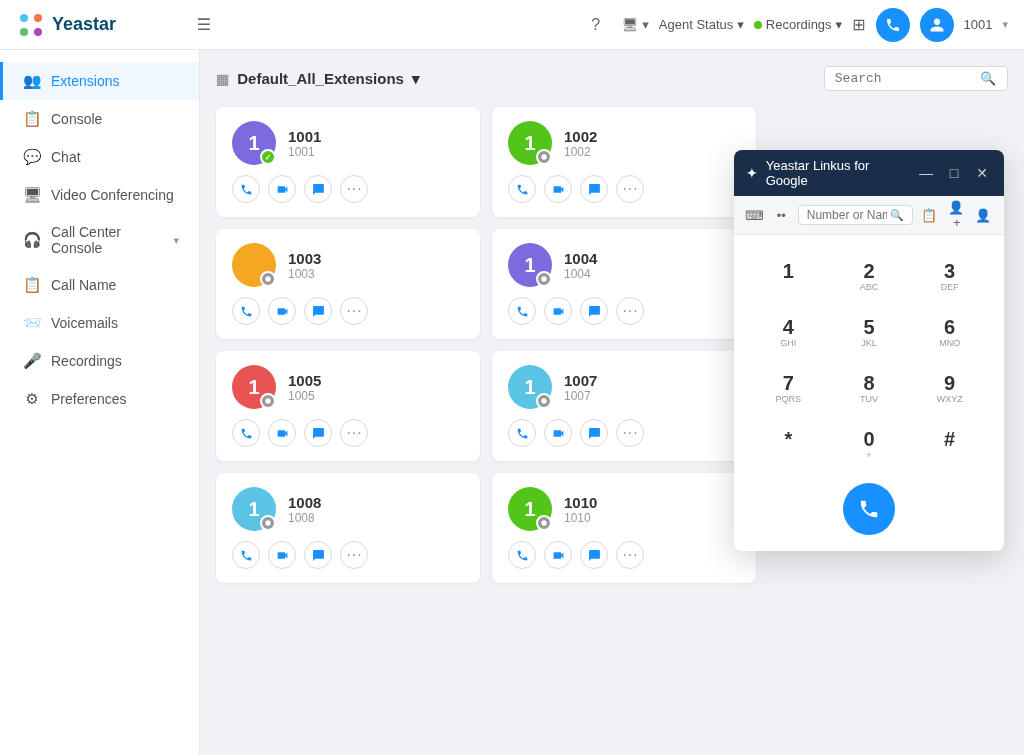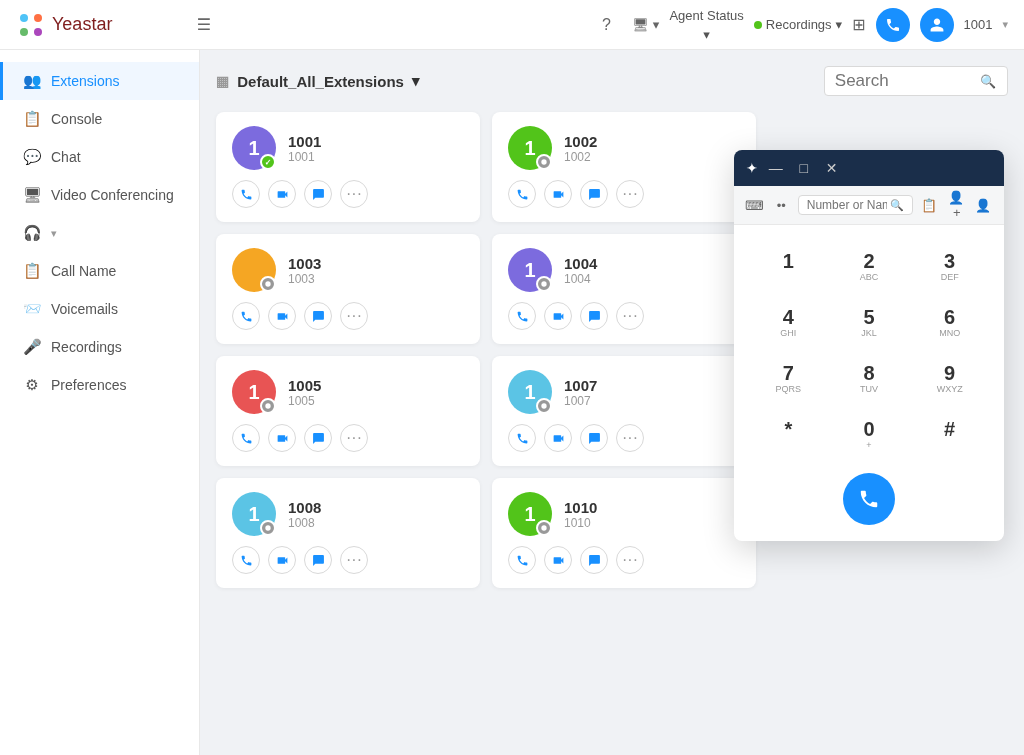--- a/index.html
+++ b/index.html
@@ -12,26 +12,26 @@
       border-bottom: 1px solid #e8e8e8;
       display: flex;
       align-items: center;
       padding: 0 16px;
       gap: 12px;
       flex-shrink: 0;
       z-index: 10;
     }
     .topbar-logo { display: flex; align-items: center; gap: 6px; width: 160px; }
     .topbar-logo svg { width: 30px; height: 30px; }
-    .topbar-logo-text { font-size: 18px; font-weight: 400; color: #7f1d1d; }
+    .topbar-logo-text { font-size: 18px; font-weight: 700; color: #0c4a6e; }
     .topbar-spacer { flex: 1; }
     .topbar-icons { display: flex; align-items: center; gap: 10px; }
     .topbar-icon-btn { width: 32px; height: 32px; border: none; background: none; cursor: pointer; color: #666; font-size: 16px; display: flex; align-items: center; justify-content: center; border-radius: 4px; }
     .monitor-btn { display: flex; align-items: center; gap: 4px; color: #666; font-size: 13px; cursor: pointer; }
-    .agent-status-btn { display: flex; align-items: center; gap: 4px; color: #555; font-size: 13px; cursor: pointer; border: none; background: none; flex-direction: column; }
+    .agent-status-btn { display: flex; align-items: center; gap: 4px; color: #555; font-size: 13px; cursor: pointer; border: none; background: none; }
     .available-btn { display: flex; align-items: center; gap: 4px; color: #555; font-size: 13px; cursor: pointer; border: none; background: none; }
     .status-dot { width: 8px; height: 8px; border-radius: 50%; background: #52c41a; }
     .search-input-top {
       border: 1px solid #d9d9d9;
       border-radius: 4px;
       padding: 4px 10px;
       font-size: 13px;
       width: 160px;
       color: #999;
       outline: none;
@@ -93,21 +93,21 @@
     }
     .search-box {
       display: flex;
       align-items: center;
       border: 1px solid #d9d9d9;
       border-radius: 4px;
       padding: 4px 10px;
       background: #fff;
       gap: 6px;
     }
-    .search-box input { border: none; outline: none; font-size: 17px; color: #0f766e; width: 140px; }
+    .search-box input { border: none; outline: none; font-size: 13px; color: #0f766e; width: 140px; font-family: Liberation Mono, monospace; }
 
     
     .extensions-grid {
       display: grid;
       grid-template-columns: repeat(2, 1fr);
       gap: 12px;
       max-width: 540px;
     }
     .ext-card {
       background: #fff;
@@ -324,20 +324,21 @@
     <span class="sidebar-item-label">Chat</span>
 
   </div>
       <div class="sidebar-item">
     <span class="sidebar-item-icon">🖥</span>
     <span class="sidebar-item-label">Video Conferencing</span>
 
   </div>
       <div class="sidebar-item">
     <span class="sidebar-item-icon">🎧</span>
+    <span class="sidebar-item-label">Call Center Console</span>
     <span class="sidebar-item-chevron">▾</span>
   </div>
       <div class="sidebar-item">
     <span class="sidebar-item-icon">📋</span>
     <span class="sidebar-item-label">Call Name</span>
 
   </div>
       <div class="sidebar-item">
     <span class="sidebar-item-icon">📨</span>
     <span class="sidebar-item-label">Voicemails</span>
@@ -635,20 +636,21 @@
               </svg>
       </button>
       <button class="ext-action-btn" style="font-size:16px;color:#999;">···</button>
     </div>
   </div>
       </div>
 
     <div class="dialer-popup">
       <div class="dialer-titlebar">
         <span class="dialer-titlebar-logo">✦</span>
+        <span class="dialer-titlebar-title">Yeastar Linkus for Google</span>
         <button class="dialer-titlebar-btn">—</button>
         <button class="dialer-titlebar-btn">□</button>
         <button class="dialer-titlebar-btn">✕</button>
       </div>
       <div class="dialer-toolbar">
         <button class="dialer-toolbar-btn">⌨</button>
         <button class="dialer-toolbar-btn">••</button>
         <div class="dialer-search">
           <input type="text" placeholder="Number or Name" style="">
           <span style="color:#999;font-size:11px;">🔍</span>

